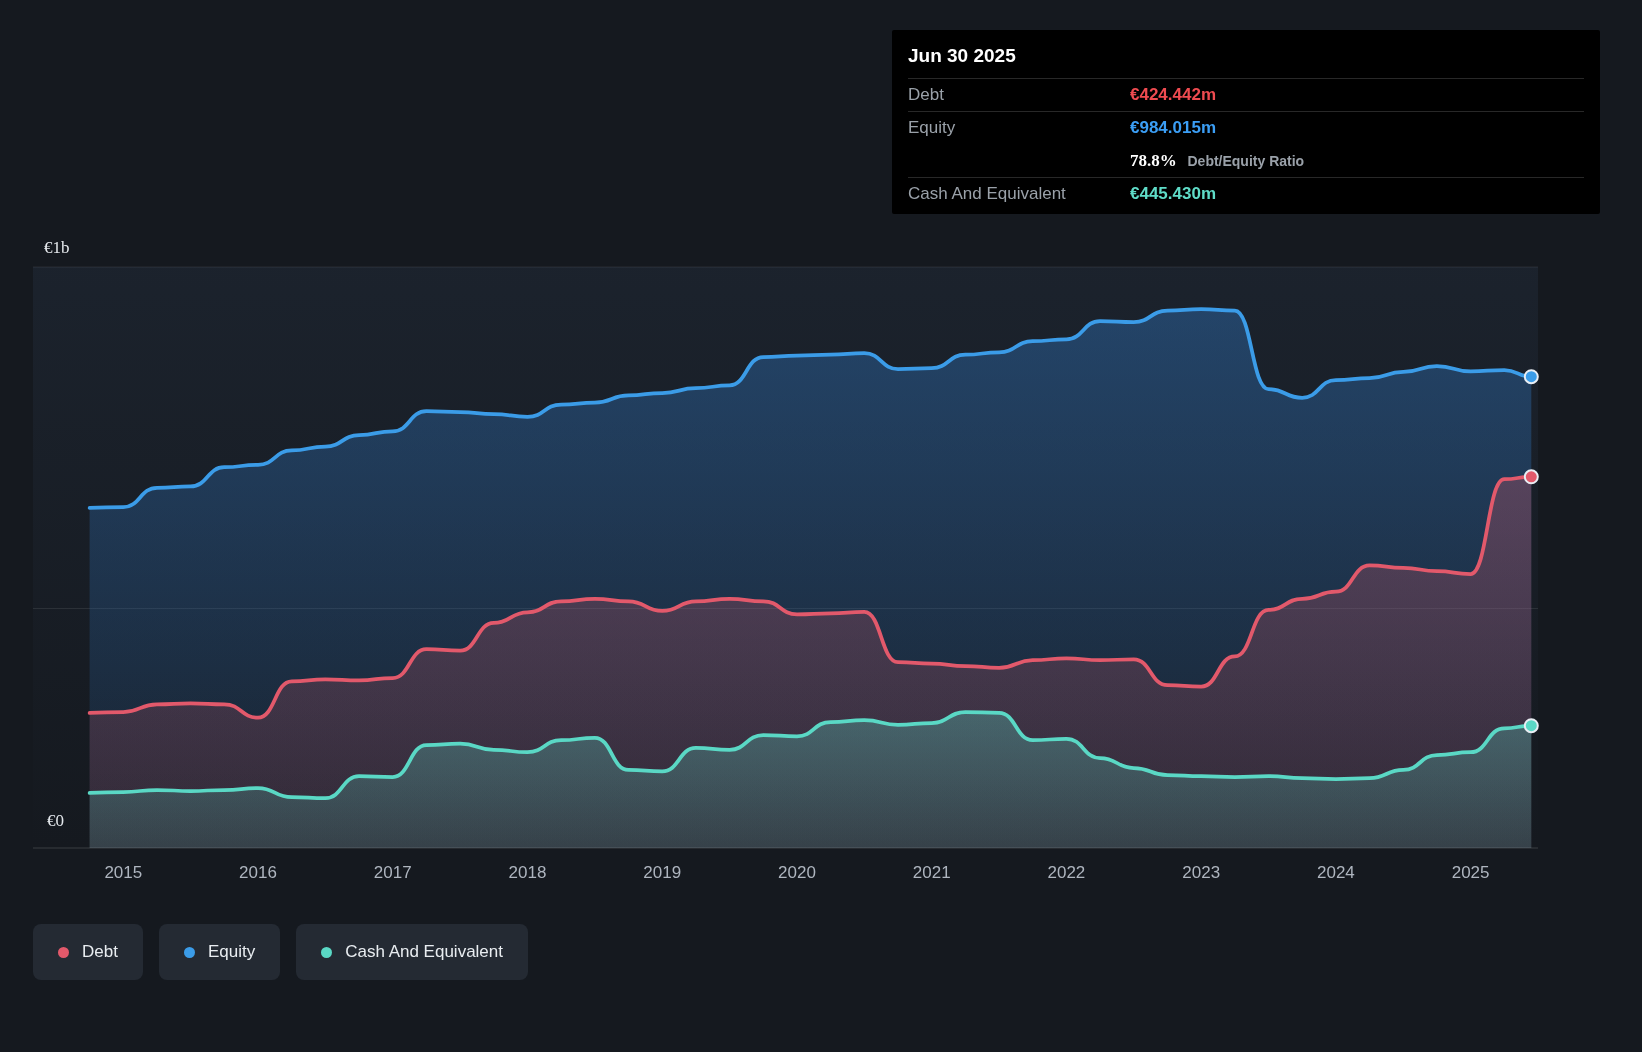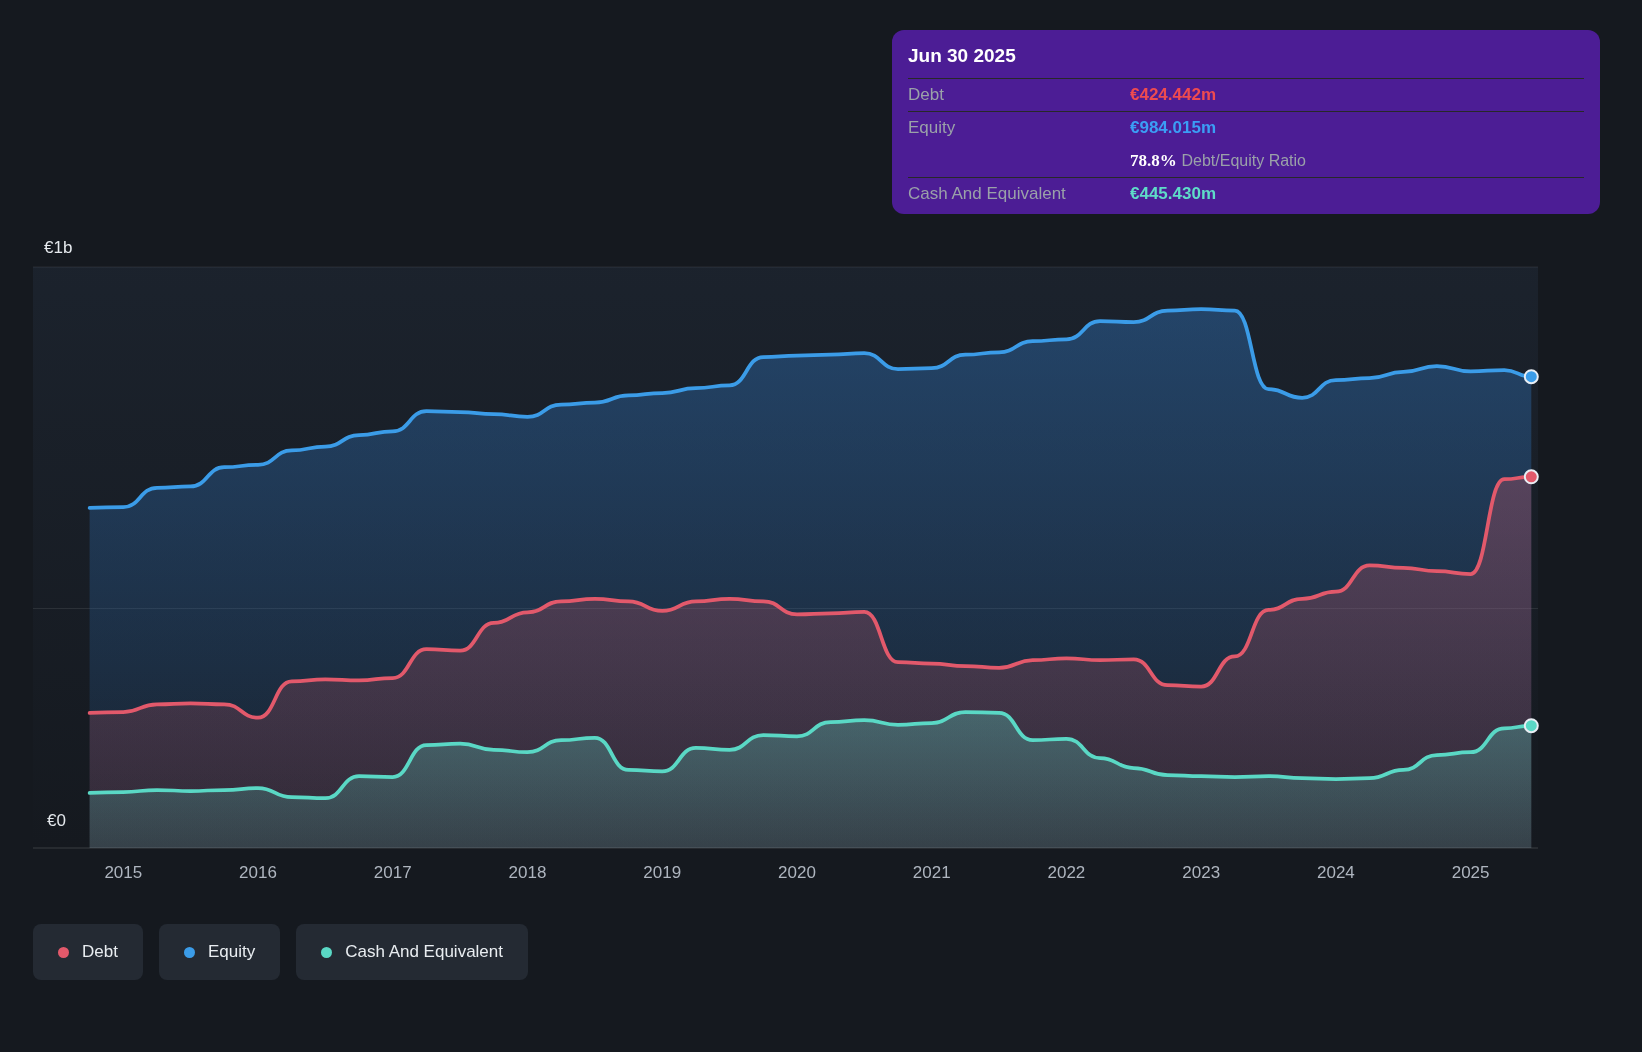--- a/index.html
+++ b/index.html
@@ -12,22 +12,22 @@
     font-family: "Liberation Sans", sans-serif;
     overflow: hidden;
   }
 
   
   .tooltip {
     position: absolute;
     left: 892px;
     top: 30px;
     width: 708px;
-    background: #4c1d95;
-    border-radius: 12px;
+    background: #000000;
+    border-radius: 2px;
     padding: 0 16px 4px 16px;
   }
   .tt-title {
     font-size: 19px;
     font-weight: 700;
     color: #ffffff;
     padding: 15px 0 11px 0;
   }
   .tt-row {
     display: flex;
@@ -37,28 +37,29 @@
   }
   .tt-row.no-sep { border-top: none; }
   .tt-label {
     color: #9aa1a9;
     font-size: 17px;
     width: 222px;
     flex-shrink: 0;
   }
   .tt-value { font-size: 17px; font-weight: 700; }
   .ratio-pct { color: #ffffff; font-weight: 700; font-size: 17px; font-family: Liberation Serif, serif; }
-  .ratio-label { color: #9aa1a9; font-weight: 400; font-size: 16px; }
+  .ratio-label { color: #9aa1a9; font-weight: 700; font-size: 14px; margin-left: 6px; }
 
   
   .y-label {
     position: absolute;
     color: #e6eaee;
     font-size: 17px;
     font-weight: 400;
+    font-family: Liberation Serif, serif;
   }
   .y-label.top { left: 44px; top: 238px; }
   .y-label.bottom { left: 47px; top: 811px; }
 
   
   .chart-svg {
     position: absolute;
     left: 33px;
     top: 267px;
     width: 1505px;

